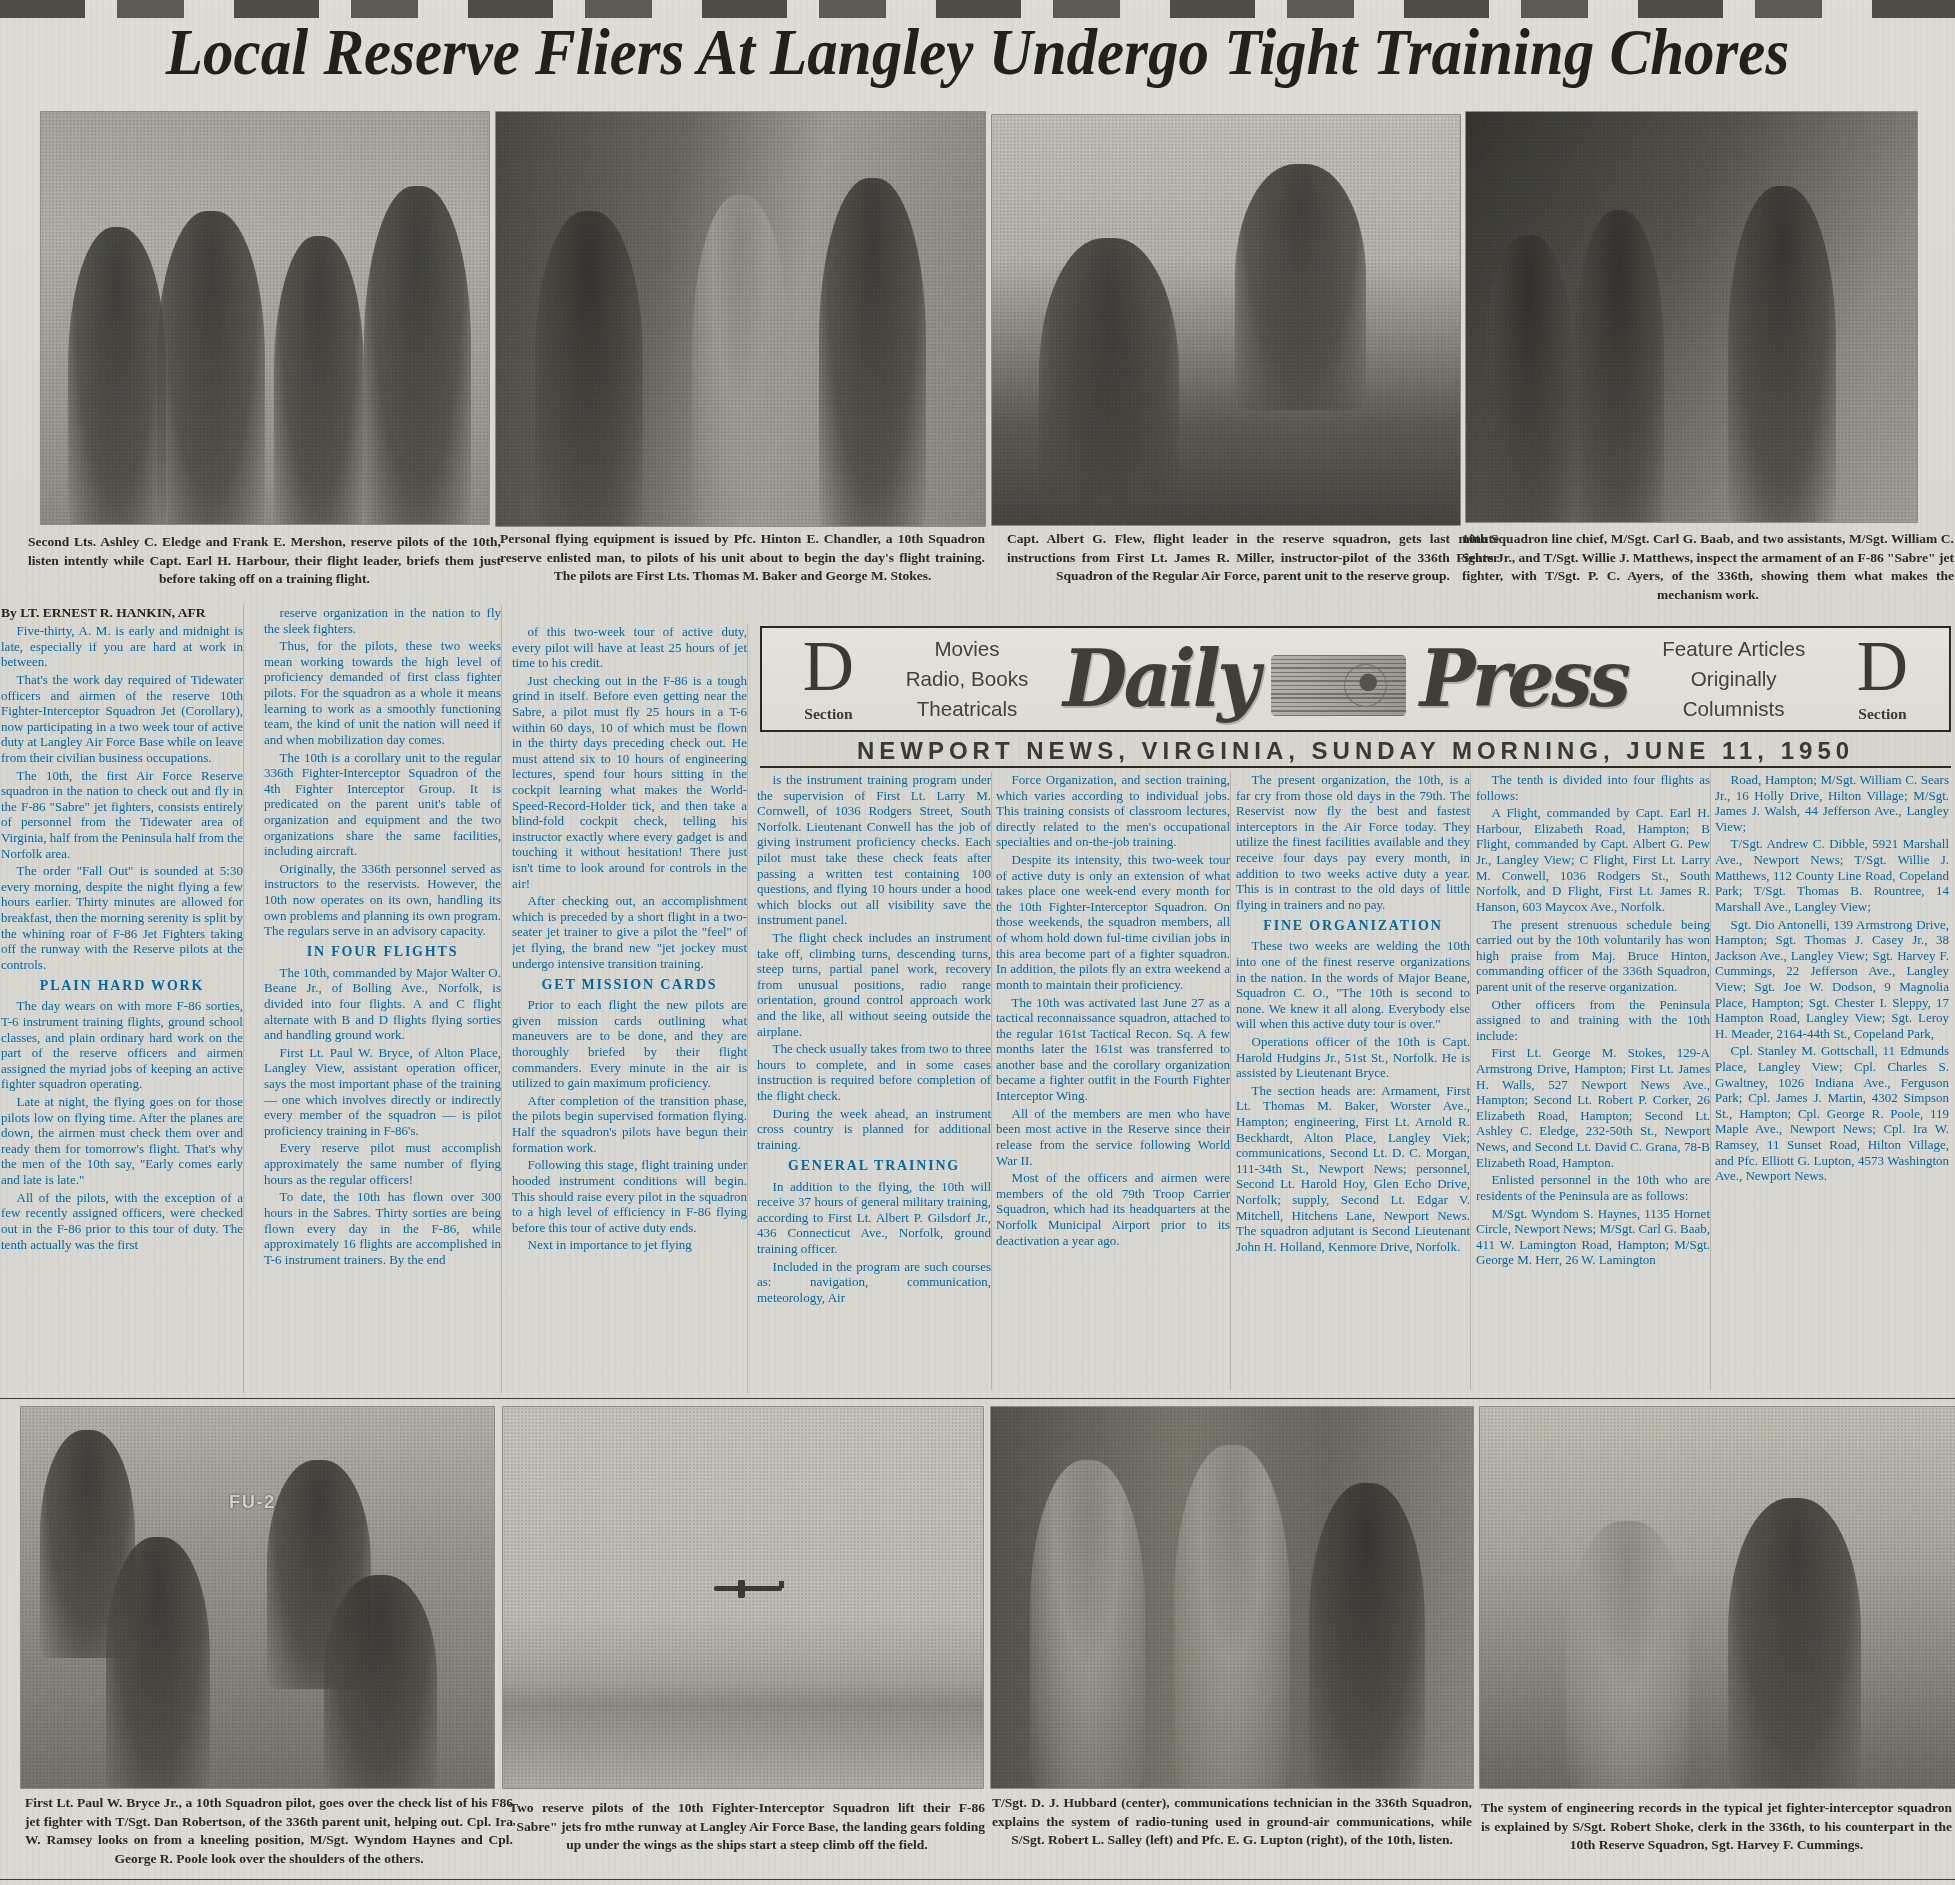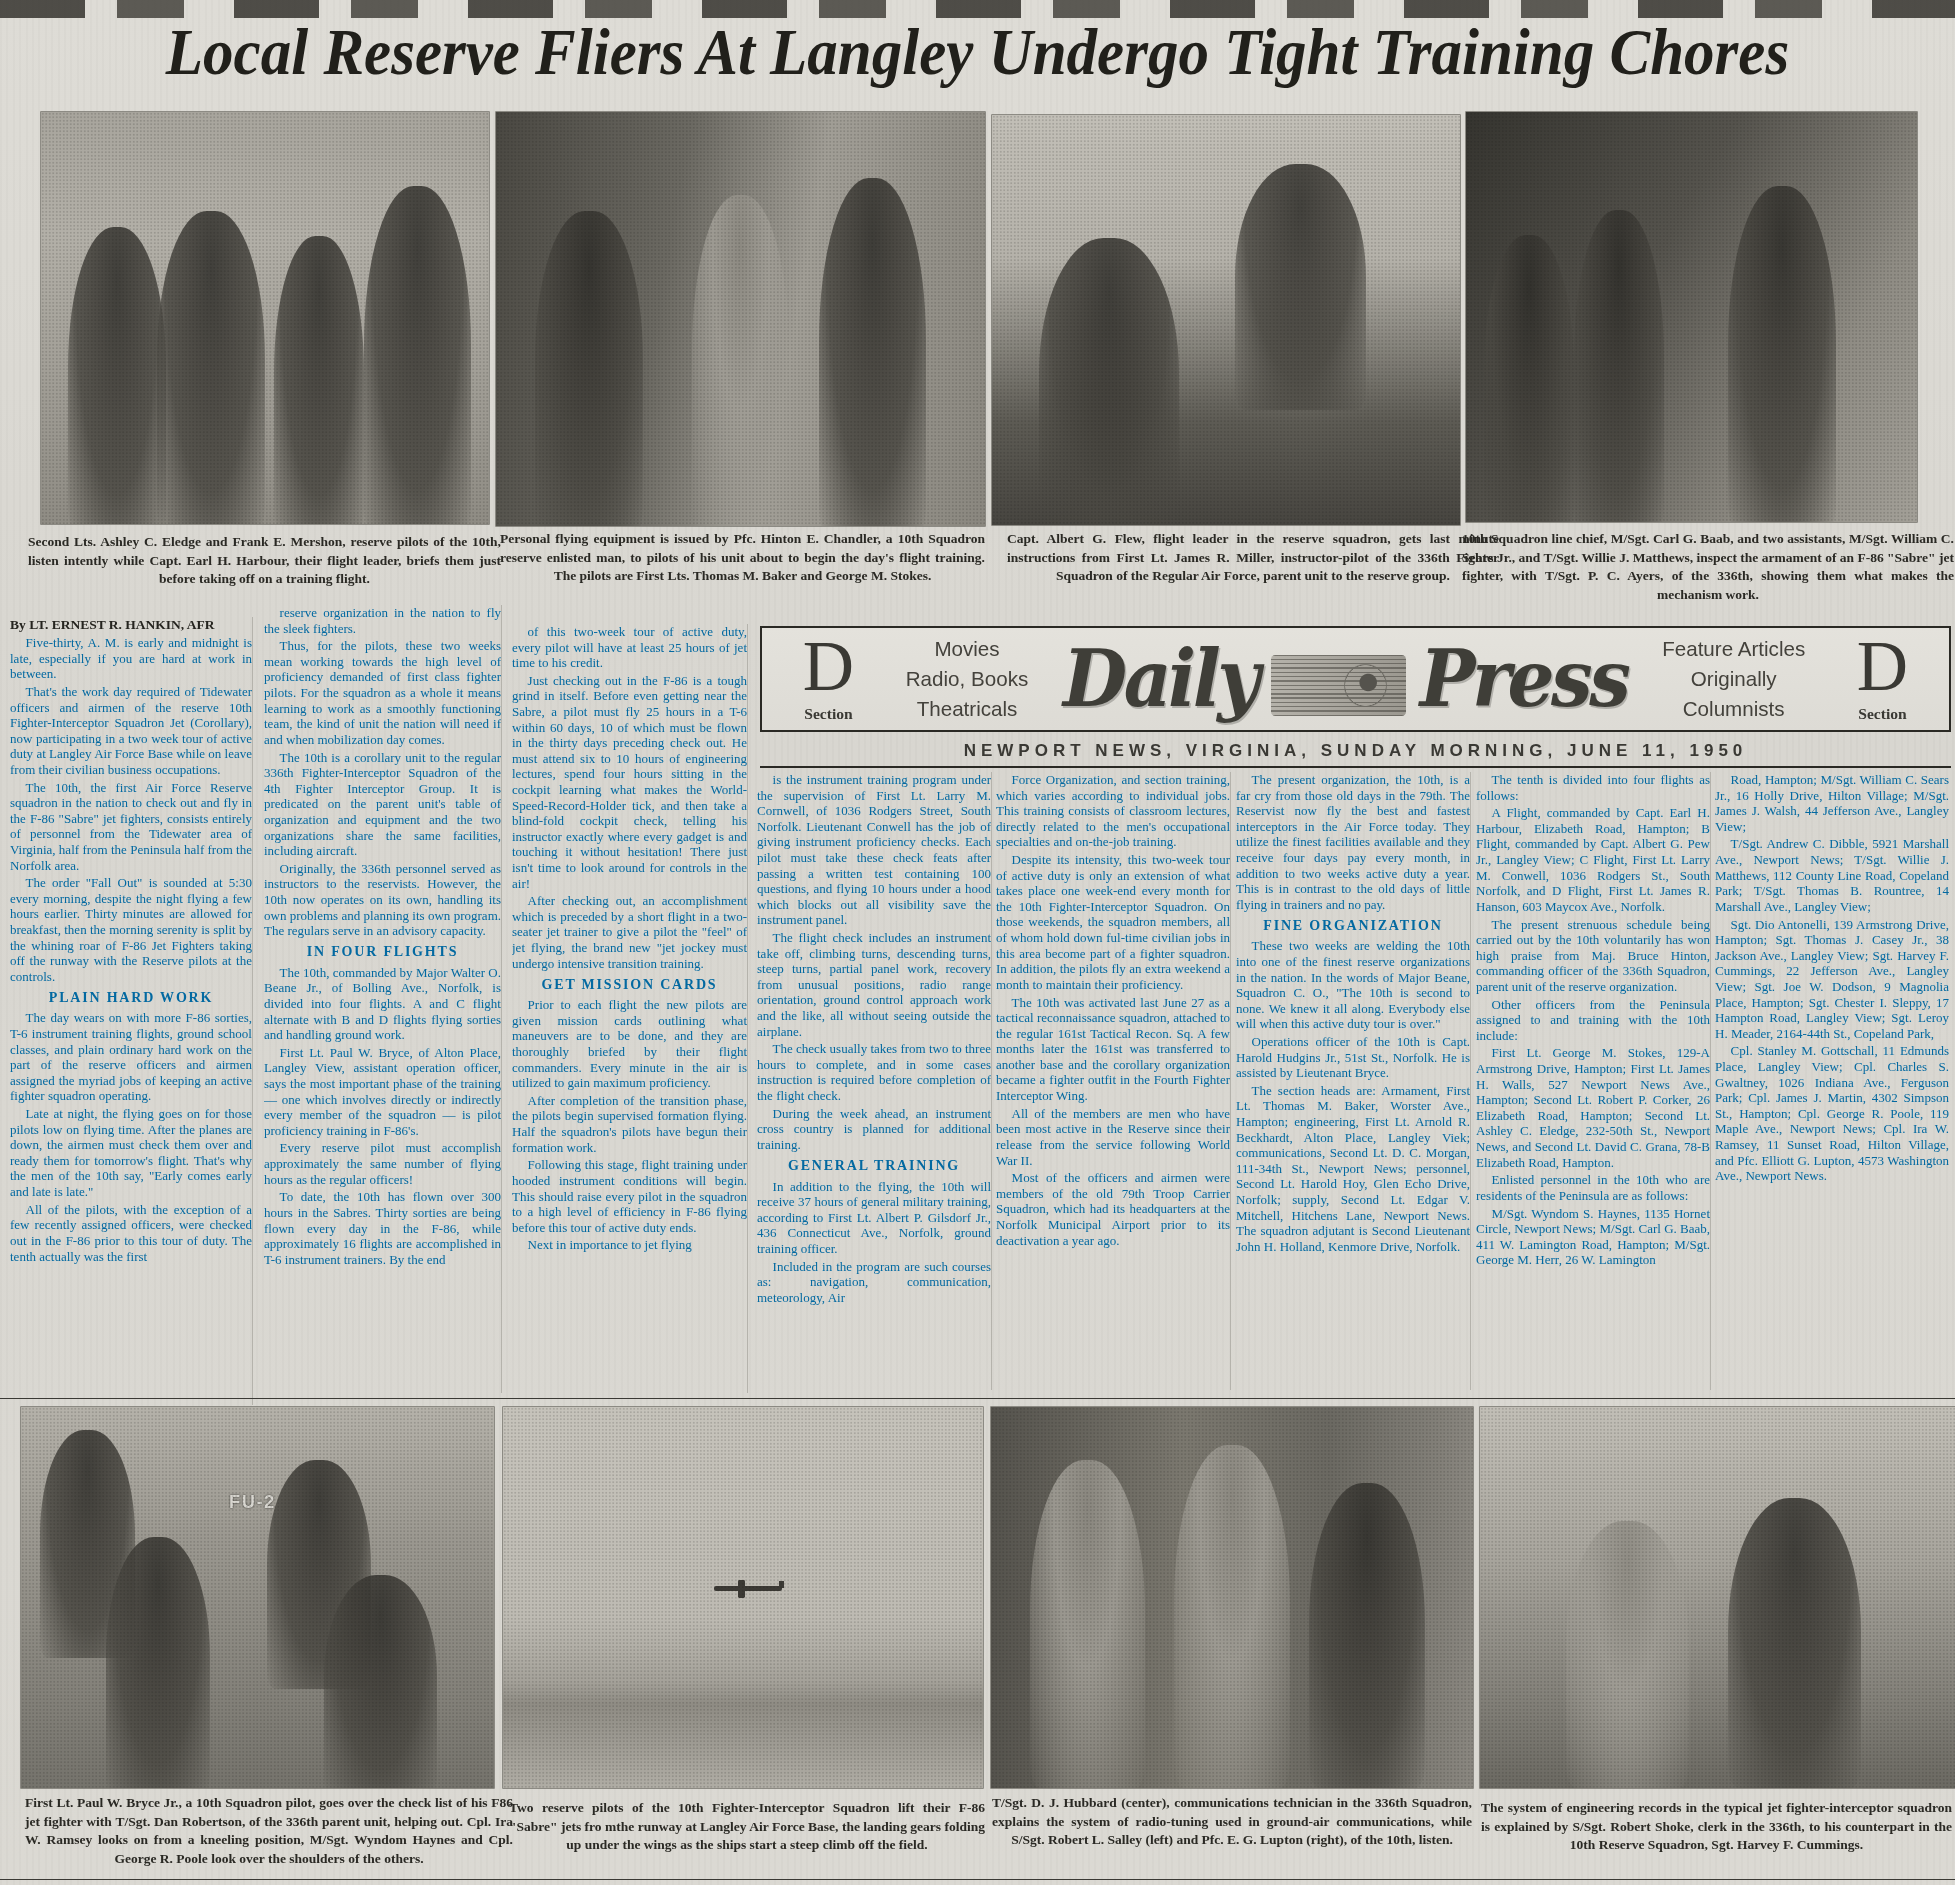--- a/index.html
+++ b/index.html
@@ -60,21 +60,21 @@
   .blackletter{font-family:"DejaVu Serif",serif;font-weight:bold;font-size:74px;line-height:1;
     color:#3f3e38;letter-spacing:-3.5px;text-shadow:1.4px 1.4px 0 rgba(40,40,36,.25);transform:scaleY(1.05);}
   .vignette{width:135px;height:61px;position:relative;border-radius:4.3px;overflow:hidden;
     background:
       radial-gradient(circle at 72% 45%, #55534d 0 8%, transparent 9%),
       radial-gradient(circle at 70% 50%, transparent 20px, #6b6962 20.6px, transparent 22px),
       repeating-linear-gradient(0deg,rgba(70,68,62,.55) 0 1.4px,transparent 1.4px 4.3px),
       linear-gradient(90deg,#b5b2aa,#9b9890);}
   .dateline-band{left:760px;top:735px;width:1191px;height:31px;border-bottom:2.1px solid #2a2924;
     display:flex;align-items:center;justify-content:center;}
-  .dateline{font-family:"Liberation Sans",sans-serif;font-weight:bold;font-size:17px;
+  .dateline{font-family:"Liberation Sans",sans-serif;font-weight:bold;font-size:24px;
     letter-spacing:5px;color:#3a3934;white-space:nowrap;}
   .hrule{height:1.4px;background:#3a3934;}
 </style>
 </head>
 <body>
 
 <div class="abs top-strip"></div>
 
 <div class="abs headline">Local Reserve Fliers At Langley Undergo Tight Training Chores</div>
 
@@ -97,21 +97,21 @@
   <div class="fig" style="left:4%;top:30%;width:20%;height:72%;"></div>
   <div class="fig" style="left:24%;top:24%;width:20%;height:78%;"></div>
   <div class="fig" style="left:58%;top:18%;width:24%;height:84%;"></div>
 </div>
 
 <div class="abs caption" style="left:28px;top:533px;width:473px;">Second Lts. Ashley C. Eledge and Frank E. Mershon, reserve pilots of the 10th, listen intently while Capt. Earl H. Harbour, their flight leader, briefs them just before taking off on a training flight.</div>
 <div class="abs caption" style="left:500px;top:530px;width:485px;">Personal flying equipment is issued by Pfc. Hinton E. Chandler, a 10th Squadron reserve enlisted man, to pilots of his unit about to begin the day's flight training. The pilots are First Lts. Thomas M. Baker and George M. Stokes.</div>
 <div class="abs caption" style="left:991px;top:530px;width:492px;margin-left:16px;">Capt. Albert G. Flew, flight leader in the reserve squadron, gets last minute instructions from First Lt. James R. Miller, instructor-pilot of the 336th Fighter Squadron of the Regular Air Force, parent unit to the reserve group.</div>
 <div class="abs caption" style="left:1462px;top:530px;width:492px;">10th Squadron line chief, M/Sgt. Carl G. Baab, and two assistants, M/Sgt. William C. Sears Jr., and T/Sgt. Willie J. Matthews, inspect the armament of an F-86 "Sabre" jet fighter, with T/Sgt. P. C. Ayers, of the 336th, showing them what makes the mechanism work.</div>
 
-<div class="abs vrule" style="left:10px;top:605px;width:242px;height:788px;margin-top:12px;">
+<div class="abs vrule" style="left:1px;top:605px;width:242px;height:788px;">
   <div class="byline">By LT. ERNEST R. HANKIN, AFR</div>
   <div class="col" style="height:769px;">
       <p class="para">Five-thirty, A. M. is early and midnight is late, especially if you are hard at work in between.</p>
       <p class="para">That's the work day required of Tidewater officers and airmen of the reserve 10th Fighter-Interceptor Squadron Jet (Corollary), now participating in a two week tour of active duty at Langley Air Force Base while on leave from their civilian business occupations.</p>
       <p class="para">The 10th, the first Air Force Reserve squadron in the nation to check out and fly in the F-86 "Sabre" jet fighters, consists entirely of personnel from the Tidewater area of Virginia, half from the Peninsula half from the Norfolk area.</p>
       <p class="para">The order "Fall Out" is sounded at 5:30 every morning, despite the night flying a few hours earlier. Thirty minutes are allowed for breakfast, then the morning serenity is split by the whining roar of F-86 Jet Fighters taking off the runway with the Reserve pilots at the controls.</p>
       <h3 class="subhead">PLAIN HARD WORK</h3>
       <p class="para">The day wears on with more F-86 sorties, T-6 instrument training flights, ground school classes, and plain ordinary hard work on the part of the reserve officers and airmen assigned the myriad jobs of keeping an active fighter squadron operating.</p>
       <p class="para">Late at night, the flying goes on for those pilots low on flying time. After the planes are down, the airmen must check them over and ready them for tomorrow's flight. That's why the men of the 10th say, "Early comes early and late is late."</p>
       <p class="para">All of the pilots, with the exception of a few recently assigned officers, were checked out in the F-86 prior to this tour of duty. The tenth actually was the first</p>

